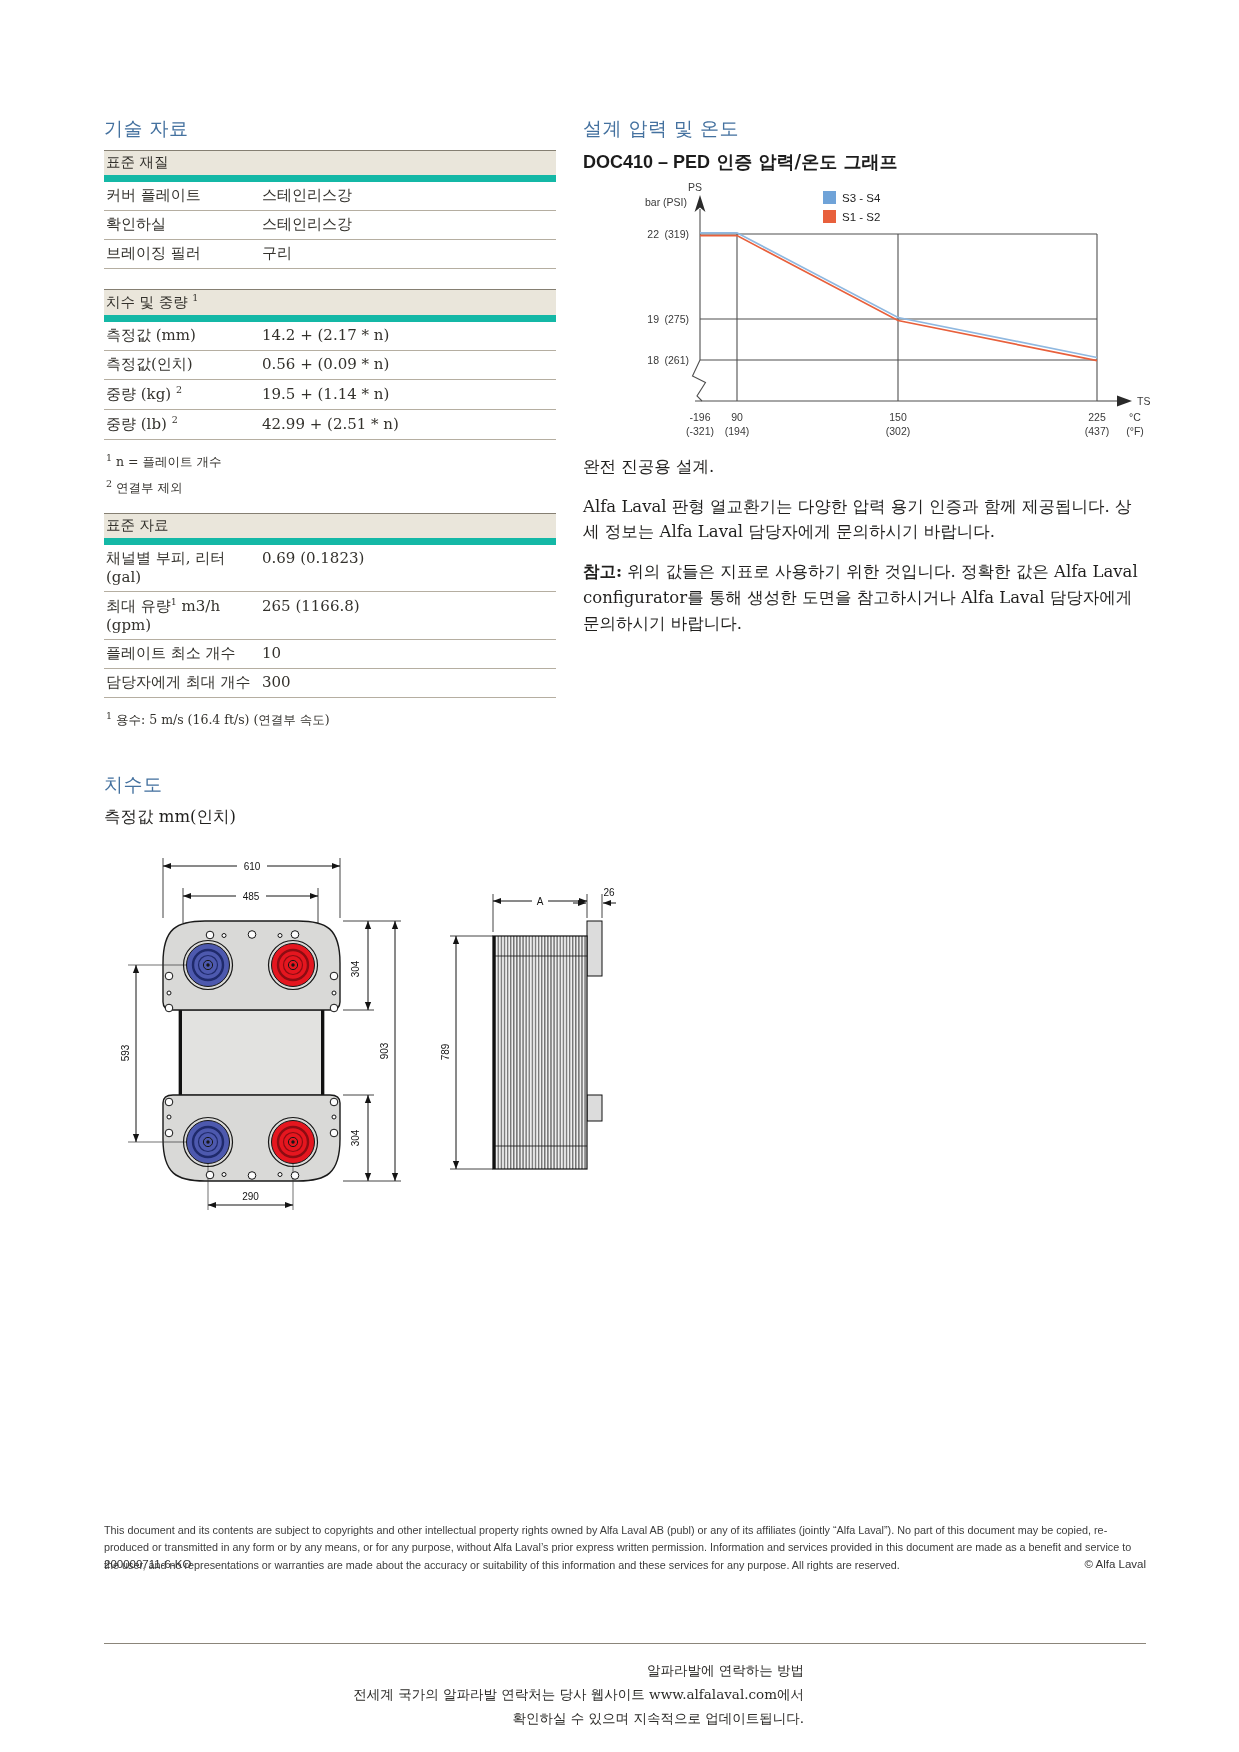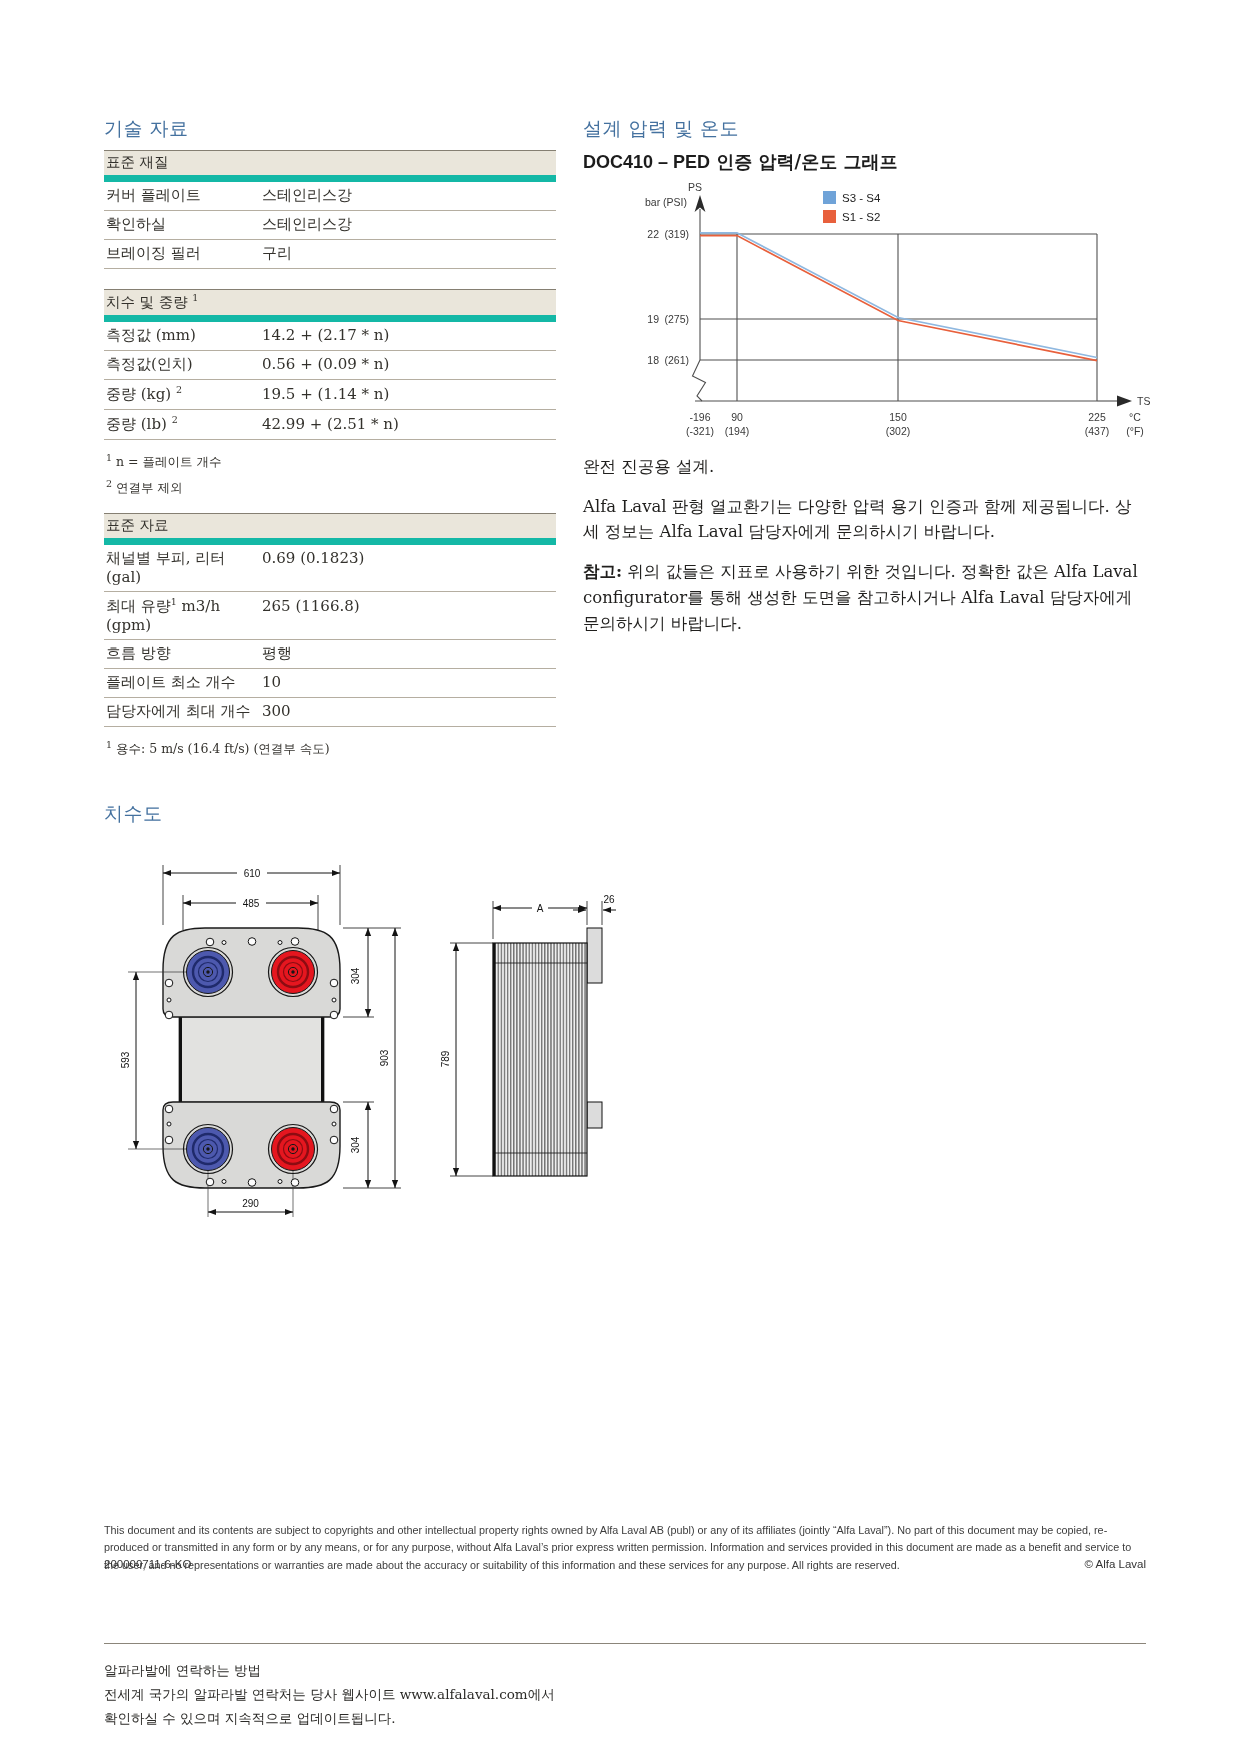--- a/index.html
+++ b/index.html
@@ -33,21 +33,21 @@
   .ext  { stroke:#141414; stroke-width:0.8; }
   .cl   { stroke:#333; stroke-width:0.7; }
   .hole { fill:#fdfdfd; stroke:#141414; stroke-width:1; }
   .dtxt { font:10px "Liberation Sans", sans-serif; fill:#141414; }
   
   .legal { position:absolute; left:104px; top:1522px; width:1042px;
            font-family:"Liberation Sans", sans-serif; font-size:10.8px; line-height:1.62; color:#3c3c3c; }
   .docrow { position:absolute; left:104px; top:1558px; width:1042px; display:flex; justify-content:space-between;
             font-family:"Liberation Sans", sans-serif; font-size:11.5px; color:#333; }
   .sep { position:absolute; left:104px; top:1643px; width:1042px; border-top:1px solid #8b857a; height:0; }
-  .contact { position:absolute; left:104px; top:1658px; width:700px; font-size:13.5px; line-height:1.78; color:#2b2a27; }
+  .contact { position:absolute; left:104px; top:1658px; width:700px; font-size:13.5px; line-height:1.78; color:#2b2a27;text-align:right; }
 </style>
 </head>
 <body>
 
 <div class="page">
 
   <div class="col col-left">
     <h2 class="sec">기술 자료</h2>
 
     <table class="spec">
@@ -123,42 +123,39 @@
         <td class="lbl">채널별 부피, 리터(gal)</td>
         <td>0.69 (0.1823)</td>
       </tr>
       <tr>
         <td class="lbl">
           <span>최대 유량</span><sup>1</sup><span> m3/h (gpm)</span>
         </td>
         <td>265 (1166.8)</td>
       </tr>
       <tr>
-        <td class="lbl">흐름 방향</td>
-        <td>평행</td>
-      </tr>
-      <tr>
         <td class="lbl">플레이트 최소 개수</td>
         <td>10</td>
       </tr>
       <tr>
         <td class="lbl">담당자에게 최대 개수</td>
         <td>300</td>
       </tr>
     </tbody>
       </table>
 
     <div class="fnotes">
       <div class="fnote">
         <sup>1</sup>
         <span>용수: 5 m/s (16.4 ft/s) (연결부 속도)</span>
       </div>
     </div>
 
     <h2 class="sec" style="margin-top:43px;">치수도</h2>
+    <div class="subtitle">측정값 mm(인치)</div>
 
     <svg class="dim-svg" width="520" height="400" viewBox="0 0 520 400">
       <defs>
         <marker id="arr" viewBox="0 0 10 10" refX="9" refY="5" markerWidth="9" markerHeight="9" orient="auto-start-reverse">
           <path d="M0,1.5 L9,5 L0,8.5 Z" fill="#141414"></path>
         </marker>
         <pattern id="hatch" width="3.1" height="8" patternUnits="userSpaceOnUse">
           <line x1="1.5" y1="0" x2="1.5" y2="8" stroke="#2e2e2e" stroke-width="0.9"></line>
         </pattern>
       </defs>

